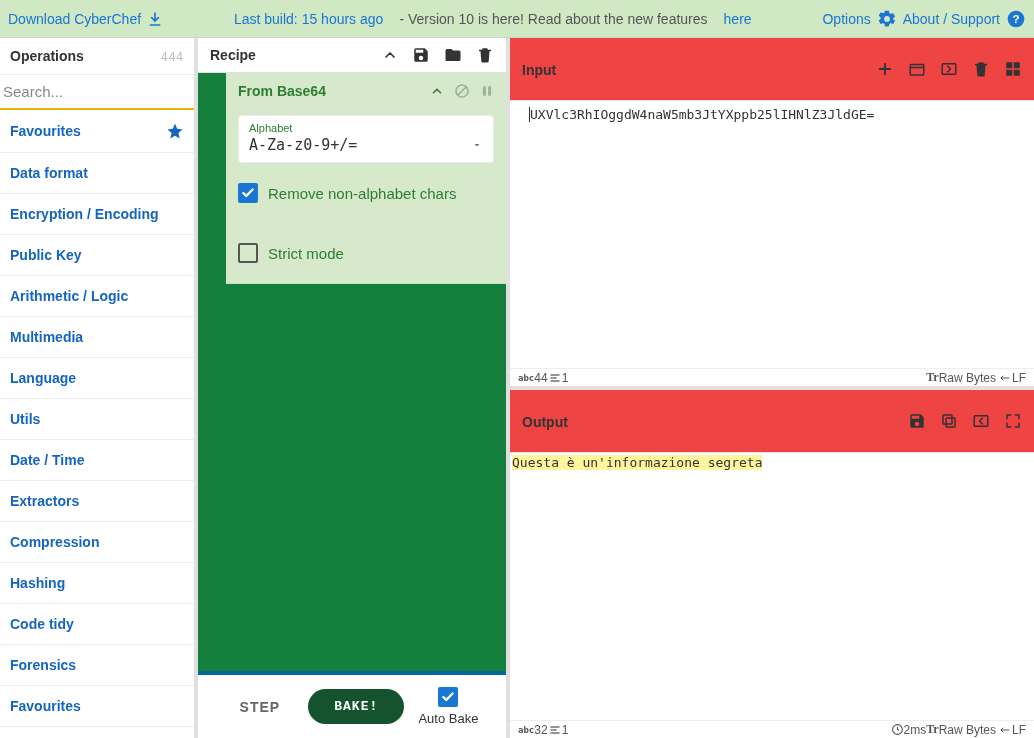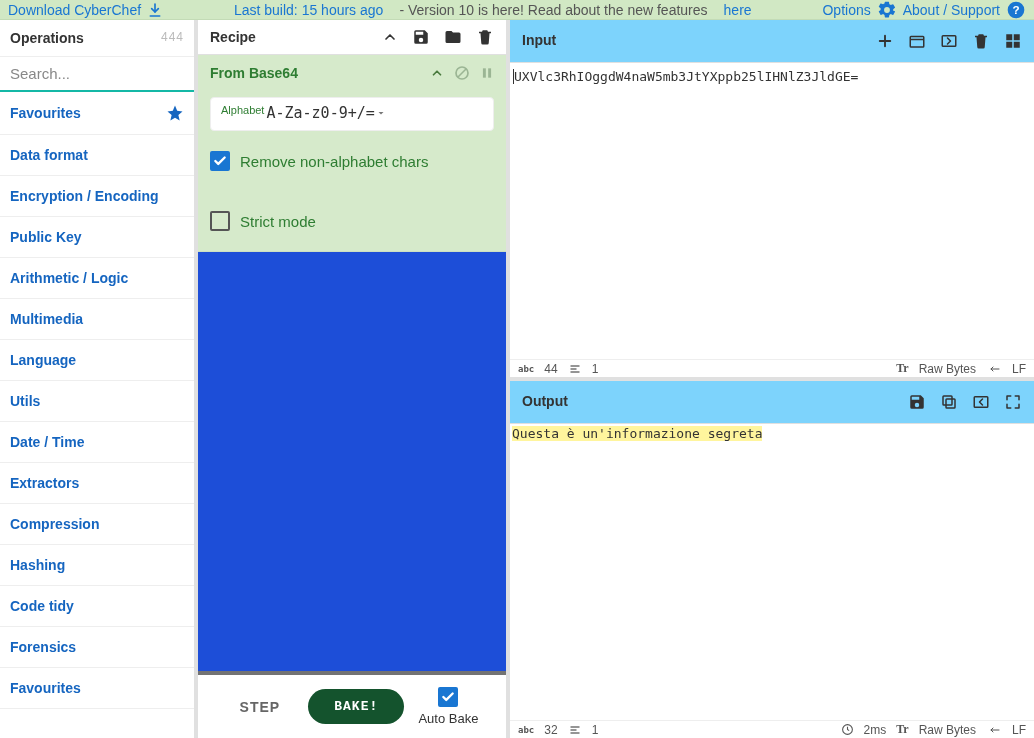--- a/index.html
+++ b/index.html
@@ -4,43 +4,43 @@
 <style>
 * { box-sizing: border-box; margin: 0; padding: 0; }
 html, body { height: 100%; font-family: -apple-system, BlinkMacSystemFont, "Segoe UI", Helvetica, Arial, sans-serif; font-size: 14px; color: #333; }
 body { display: flex; flex-direction: column; overflow: hidden; }
 a { color: #1976d2; text-decoration: none; }
 
 .topbar {
   background: #d1e8c4;
   display: flex; align-items: center; justify-content: space-between;
   padding: 4px 8px;
-  height: 20px;
+  height: 38px;
   border-bottom: 1px solid #c3dbb6;
 }
 .topbar .left, .topbar .right, .topbar .center { display: flex; align-items: center; gap: 6px; }
 .topbar .center { flex: 1; justify-content: center; color: #1976d2; gap: 16px; }
 .topbar .center .ver { color: #555; }
 .icon-btn { display: inline-flex; align-items: center; justify-content: center; cursor: pointer; }
 
 .main { flex: 1; display: flex; min-height: 0; }
 
 
 .ops {
   width: 198px; border-right: 4px solid #e0e0e0; display: flex; flex-direction: column;
   background: #fff;
 }
 .ops-header {
-  display: flex; align-items: flex-start; justify-content: space-between;
+  display: flex; align-items: flex-end; justify-content: space-between;
   padding: 10px 10px; font-weight: 600; background: #fff; border-bottom: 1px solid #eee;
 }
 .ops-header .count { color: #bbb; font-size: 12px; font-weight: 400; letter-spacing: 1px;}
 .ops-search {
-  width: 100%; border: none; border-bottom: 2px solid #14b8a6;
-  padding: 8px 10px; font-size: 15px; outline: none;
+  width: 100%; border: none; border-bottom: 2px solid #eab308;
+  padding: 8px 3px; font-size: 15px; outline: none;
 }
 .ops-search::placeholder { color: #888; }
 .cat-list { flex: 1; overflow-y: auto; }
 .cat-item {
   display: flex; align-items: center; justify-content: space-between;
   padding: 12px 10px; color: #1565c0; font-weight: 700;
   border-bottom: 1px solid #eee; cursor: pointer;
 }
 
 
@@ -48,77 +48,77 @@
   width: 312px; border-right: 4px solid #e0e0e0; display: flex; flex-direction: column;
   background: #fafafa;
 }
 .panel-header {
   display: flex; align-items: center; justify-content: space-between;
   padding: 8px 12px; background: #fff; border-bottom: 1px solid #e0e0e0;
   font-weight: 600;
   gap: 12px;
 }
 .panel-header .actions { display: flex; gap: 14px; }
-.recipe-body { flex: 1; overflow-y: auto; background: #1d4ed8; }
+.recipe-body { flex: 1; overflow-y: auto; background: #15803d; padding-left: 28px; }
 
 .op-card {
   background: #d6eacb; border-bottom: 1px solid #cde0c2;
 }
 .op-card-header {
   display: flex; align-items: center; justify-content: space-between;
   padding: 10px 12px; font-weight: 600; color: #2e7d32;
 }
 .op-card-header .controls { display: flex; gap: 10px; color: #9bb594; }
 .op-card-body { padding: 6px 12px 20px; }
 .field {
   background: #fff; border-radius: 4px; padding: 6px 10px 8px;
-  display: flex; flex-direction: row; gap: 2px;
+  display: flex; flex-direction: column; gap: 2px;
   border: 1px solid #eee;
   position: relative;
 }
 .field-label { font-size: 11px; color: #2e7d32; }
 .field-row { display: flex; align-items: center; justify-content: space-between; }
 .field-value { font-family: ui-monospace, Menlo, Consolas, monospace; font-size: 15px; }
 .field-caret { color: #777; }
 .opt { display: flex; align-items: center; gap: 10px; margin-top: 20px; color: #2e7d32; font-size: 15px; }
 .checkbox {
   width: 20px; height: 20px; border: 2px solid #555; border-radius: 2px;
   display: inline-flex; align-items: center; justify-content: center;
 }
 .checkbox.checked { background: #1976d2; border-color: #1976d2; color: #fff; }
 
 .recipe-footer {
   display: flex; align-items: center; justify-content: space-around;
-  padding: 12px 24px; border-top: 4px solid #737373;
+  padding: 12px 24px; border-top: 4px solid #0369a1;
   background: #fff;
   gap: 7px;
 }
 .step-btn { color: #666; font-weight: 600; letter-spacing: 1px; padding: 10px 14px; cursor: pointer;}
 .bake-btn {
   background: #14532d; color: #fff; font-weight: 700; letter-spacing: 1px;
   padding: 10px 26px; border-radius: 999px; cursor: pointer; font-size: 13px; font-family: Liberation Mono, monospace;
 }
 .autobake { display: flex; flex-direction: column; align-items: center; gap: 4px; font-size: 13px; color: #333;}
 
 
 .io { flex: 1; display: flex; flex-direction: column; min-width: 0; }
-.io-header { display: flex; align-items: flex-start; justify-content: space-between;
-  padding: 12px 12px; background: #7dd3fc; border-bottom: 1px solid #e0e0e0; font-weight: 600; }
+.io-header { display: flex; align-items: flex-end; justify-content: space-between;
+  padding: 22px 12px; background: #ef4444; border-bottom: 1px solid #e0e0e0; font-weight: 600; }
 .io-header .actions { display: flex; gap: 14px; }
 .editor {
-  flex: 1; padding: 6px 3px; font-family: ui-monospace, Menlo, Consolas, monospace;
+  flex: 1; padding: 6px 19px; font-family: ui-monospace, Menlo, Consolas, monospace;
   font-size: 13px; background: #fff; overflow: auto; border: none; resize: none; width: 100%;
 }
 .cursor-line { display: inline; border-left: 1px solid #333; padding-left: 0;}
 .statusbar {
   display: flex; align-items: center; justify-content: space-between;
   padding: 1px 8px; font-size: 12px; color: #555; background: #fff;
   border-top: 1px solid #eee;
 }
-.statusbar .group { display: flex; gap: 10px; align-items: center; }
+.statusbar .group { display: flex; align-items: center; }
 .split { border-top: 4px solid #e0e0e0; }
 
 .output-text {
   padding: 2px 2px; font-family: ui-monospace, Menlo, Consolas, monospace; font-size: 13px;
 }
 .hl { background: #fff59d; }
 
 svg { display: block; }
 .muted-stroke { stroke: #9bb594; }
 </style>

